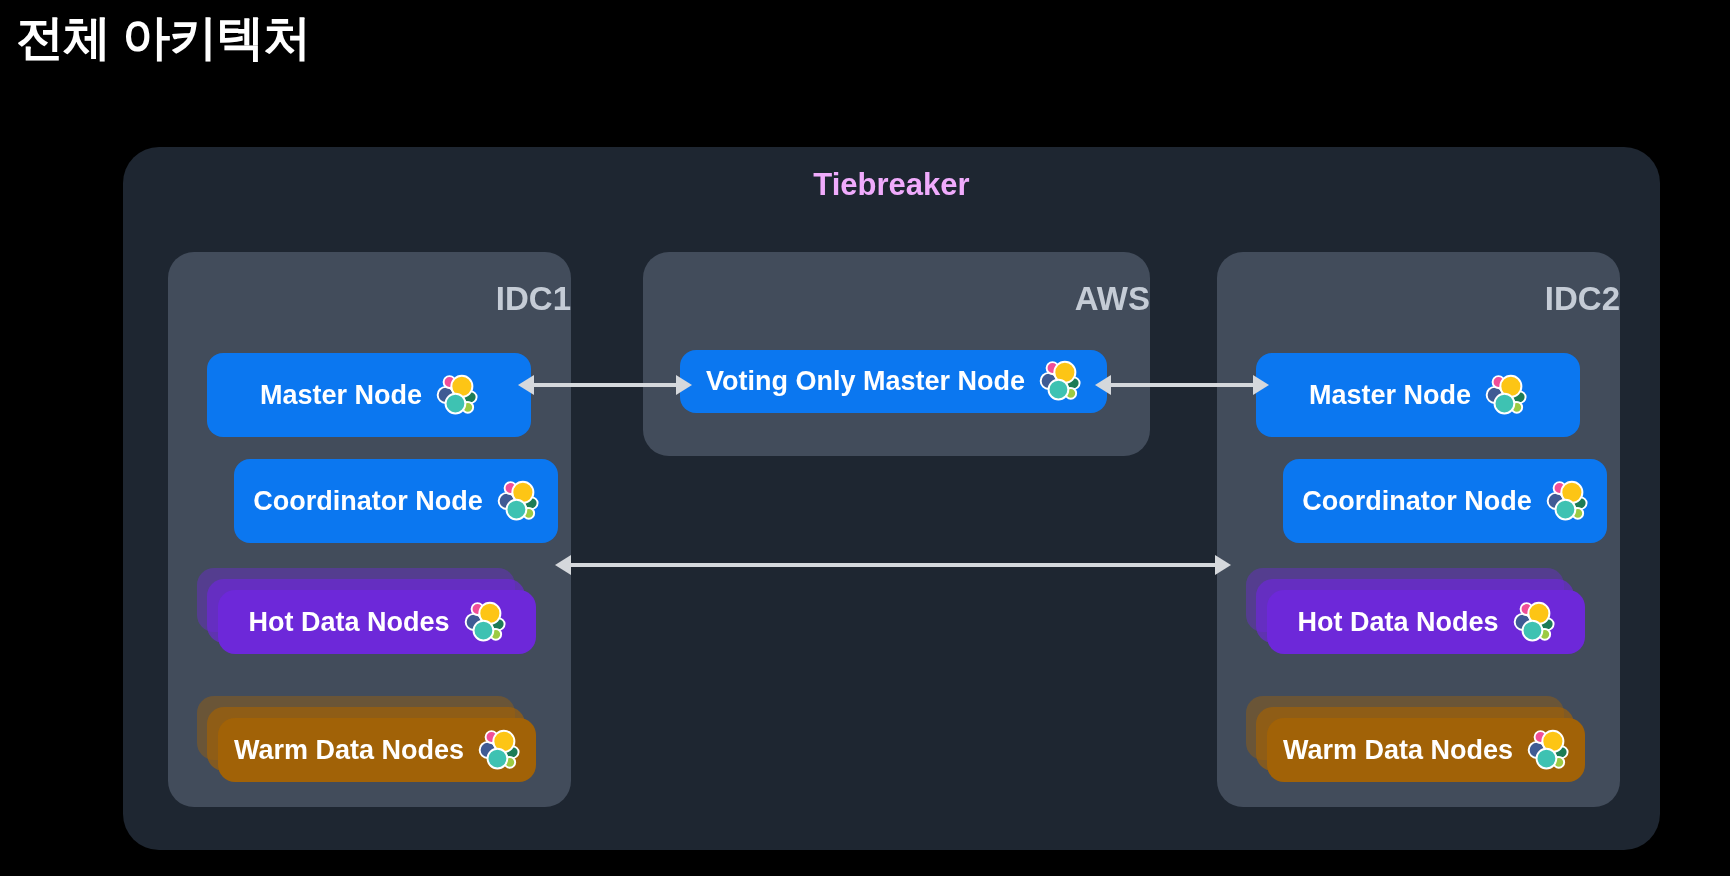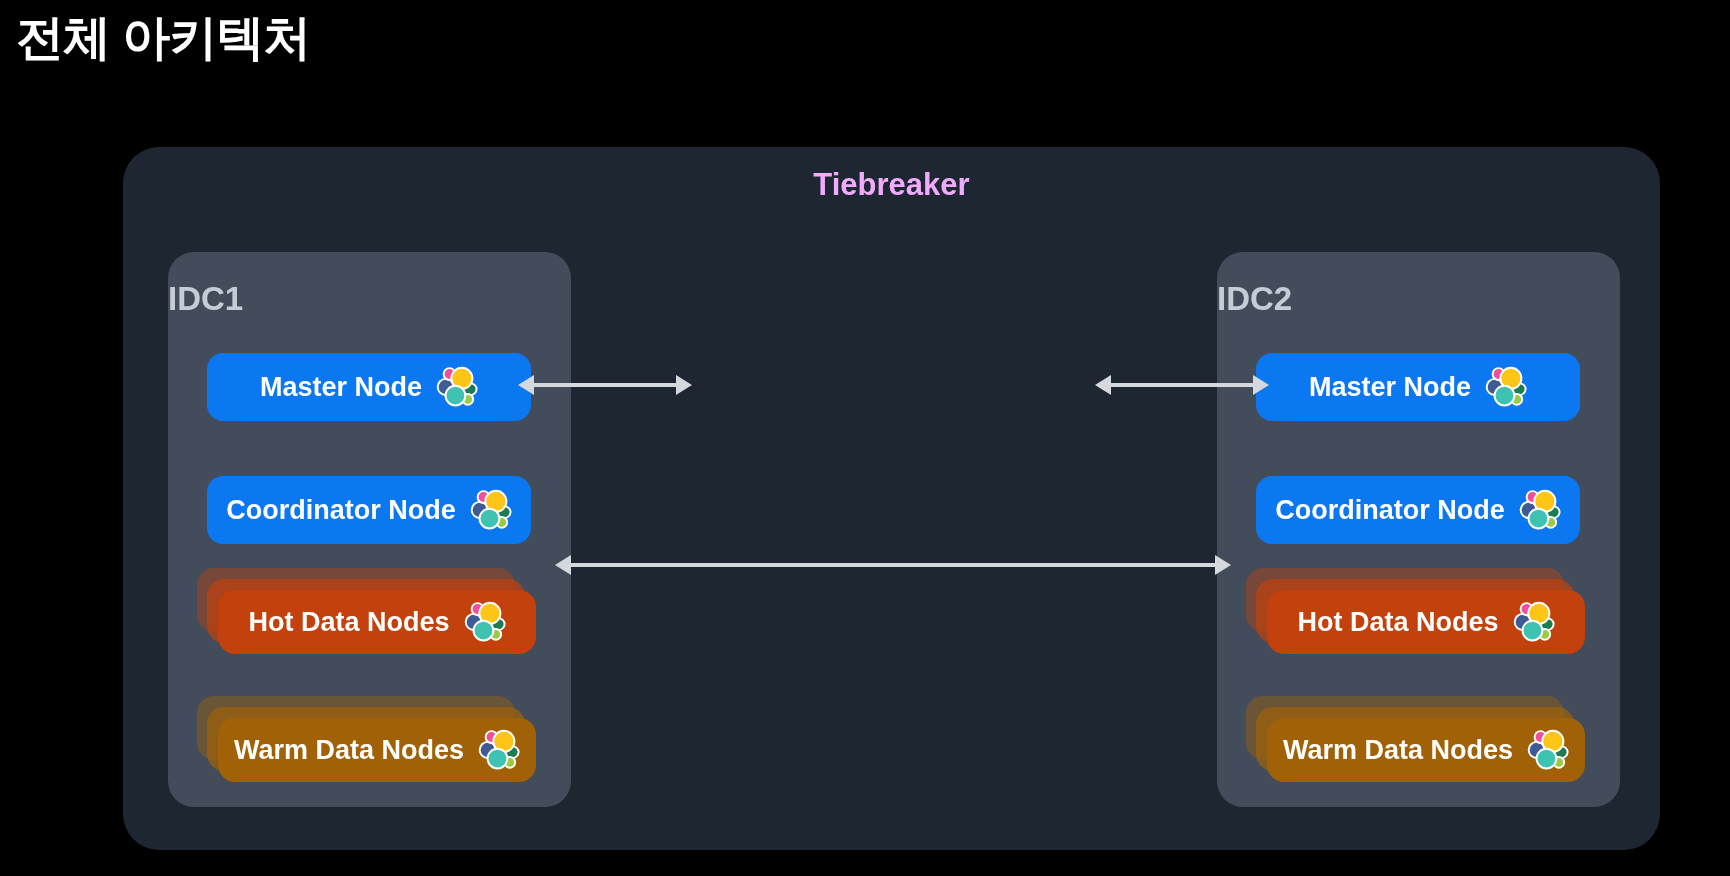--- a/index.html
+++ b/index.html
@@ -22,46 +22,46 @@
   }
 
   .panel {
     position:absolute; top:105px; background:#424c5b; border-radius:26px;
   }
   .panel.idc { width:403px; height:555px; }
   .panel.aws { left:520px; width:507px; height:204px; }
   .panel.idc1 { left:45px; }
   .panel.idc2 { left:1094px; }
   .panel-title {
-    position:absolute; left:0; right:0; top:28px; text-align:left;
+    position:absolute; left:0; right:0; top:28px; text-align:right;
     font-size:33px; font-weight:700; color:#c5ccd6;
   }
 
   .node {
     position:absolute; display:flex; align-items:center; justify-content:center;
     gap:13px; border-radius:16px; color:#ffffff; font-weight:700; font-size:27px;
     white-space:nowrap;
   }
   .node.blue { background:#0b77f0; }
-  .node-master, .node-coordinator { left:39px; width:324px; height:68px; }
+  .node-master, .node-coordinator { left:39px; width:324px; height:84px; }
   .node-master { top:101px; }
-  .node-coordinator { top:224px; }
+  .node-coordinator { top:207px;margin-left:27px; }
   .node-voting { left:37px; top:98px; width:427px; height:63px; }
 
   .stack { position:absolute; left:29px; width:340px; height:87px; }
   .stack.hot  { top:316px; }
   .stack.warm { top:444px; }
   .stack .layer { position:absolute; width:318px; height:64px; border-radius:17px; }
   .stack .ghost1 { left:0;  top:0;  opacity:.42; }
   .stack .ghost2 { left:10px; top:11px; opacity:.68; }
   .stack .main {
     left:21px; top:22px; display:flex; align-items:center; justify-content:center;
     gap:13px; color:#fff; font-weight:700; font-size:27px; white-space:nowrap;
   }
-  .red-bg { background:#c2410c; }
+  .red-bg { background:#6d28d9; }
   .orange-bg { background:#a16207; }
 
   .es-icon { width:43px; height:43px; flex:0 0 auto; }
   .es-icon svg { width:100%; height:100%; display:block; }
 
   .arrow { position:absolute; height:4px; background:#d5d8dc; }
   .arrow::before, .arrow::after { content:""; position:absolute; top:-8px; }
   .arrow::before { left:-15px; border:10px solid transparent; border-left:0;
                    border-right:16px solid #d5d8dc; }
   .arrow::after  { right:-15px; border:10px solid transparent; border-right:0;
@@ -141,20 +141,36 @@
     <ellipse cx="32.5" cy="21.5" rx="6.2" ry="5.6" fill="#1d7c56" stroke="#ffffff" stroke-width="1.8"></ellipse>
     <circle cx="30.5" cy="31" r="5" fill="#9ccb43" stroke="#ffffff" stroke-width="1.8"></circle>
     <circle cx="25" cy="11.5" r="9.8" fill="#fdc515" stroke="#ffffff" stroke-width="1.8"></circle>
     <circle cx="19" cy="27.5" r="9.2" fill="#3ec2b2" stroke="#ffffff" stroke-width="1.8"></circle>
   </svg>
 </span>
         </div>
       </div>
     </div>
 
+    <div class="panel aws">
+      <div class="panel-title">AWS</div>
+      <div class="node blue node-voting">
+        <span>Voting Only Master Node</span>
+        <span class="es-icon">
+  <svg viewBox="0 0 40 40" xmlns="http://www.w3.org/2000/svg">
+    <circle cx="10" cy="19.5" r="7.5" fill="#3f5b94" stroke="#ffffff" stroke-width="1.8"></circle>
+    <circle cx="13.5" cy="7.5" r="5.5" fill="#f04e98" stroke="#ffffff" stroke-width="1.8"></circle>
+    <ellipse cx="32.5" cy="21.5" rx="6.2" ry="5.6" fill="#1d7c56" stroke="#ffffff" stroke-width="1.8"></ellipse>
+    <circle cx="30.5" cy="31" r="5" fill="#9ccb43" stroke="#ffffff" stroke-width="1.8"></circle>
+    <circle cx="25" cy="11.5" r="9.8" fill="#fdc515" stroke="#ffffff" stroke-width="1.8"></circle>
+    <circle cx="19" cy="27.5" r="9.2" fill="#3ec2b2" stroke="#ffffff" stroke-width="1.8"></circle>
+  </svg>
+</span>
+      </div>
+    </div>
 
     <div class="panel idc idc2">
       <div class="panel-title">IDC2</div>
 
       <div class="node blue node-master">
         <span>Master Node</span>
         <span class="es-icon">
   <svg viewBox="0 0 40 40" xmlns="http://www.w3.org/2000/svg">
     <circle cx="10" cy="19.5" r="7.5" fill="#3f5b94" stroke="#ffffff" stroke-width="1.8"></circle>
     <circle cx="13.5" cy="7.5" r="5.5" fill="#f04e98" stroke="#ffffff" stroke-width="1.8"></circle>

